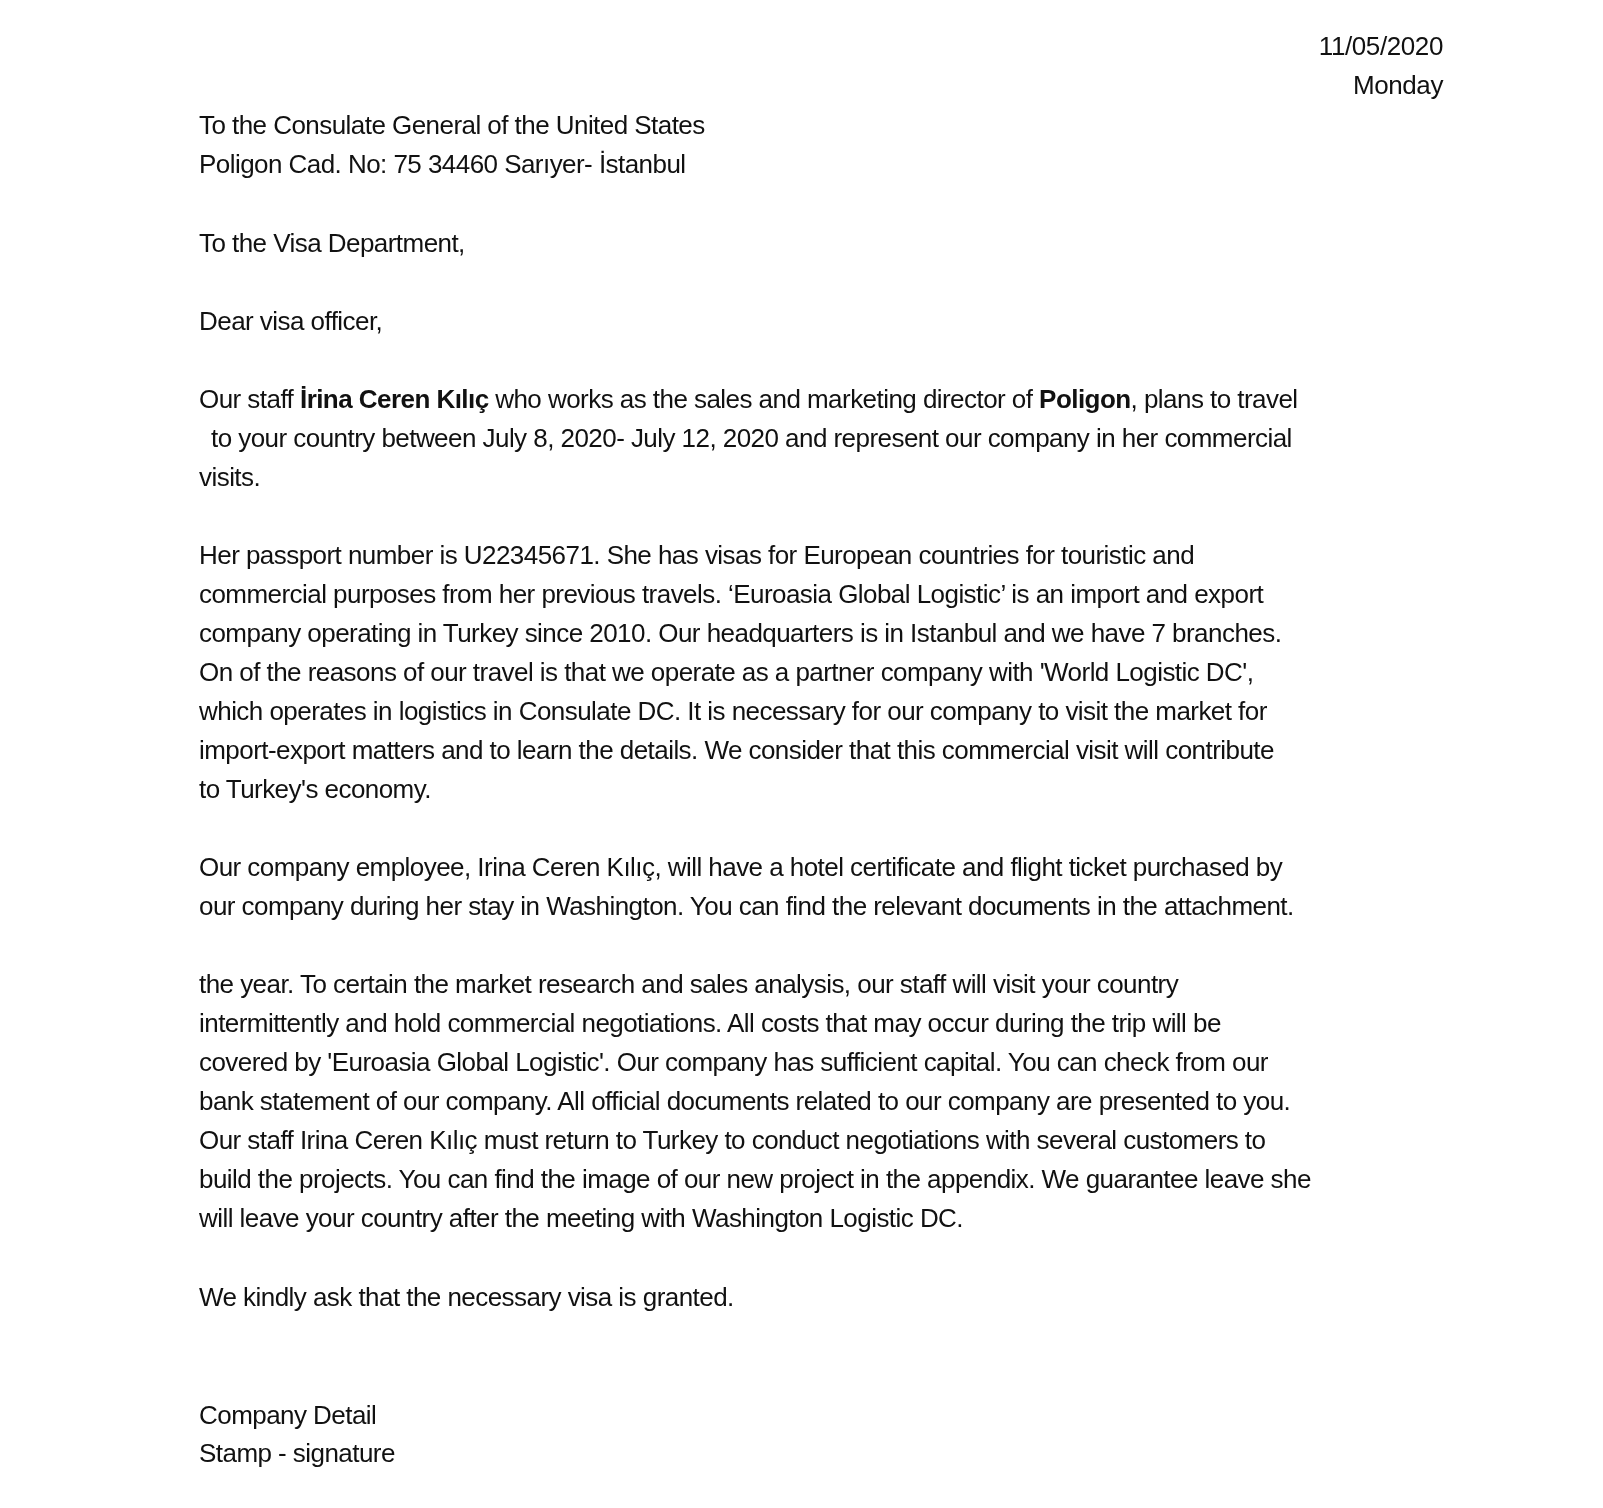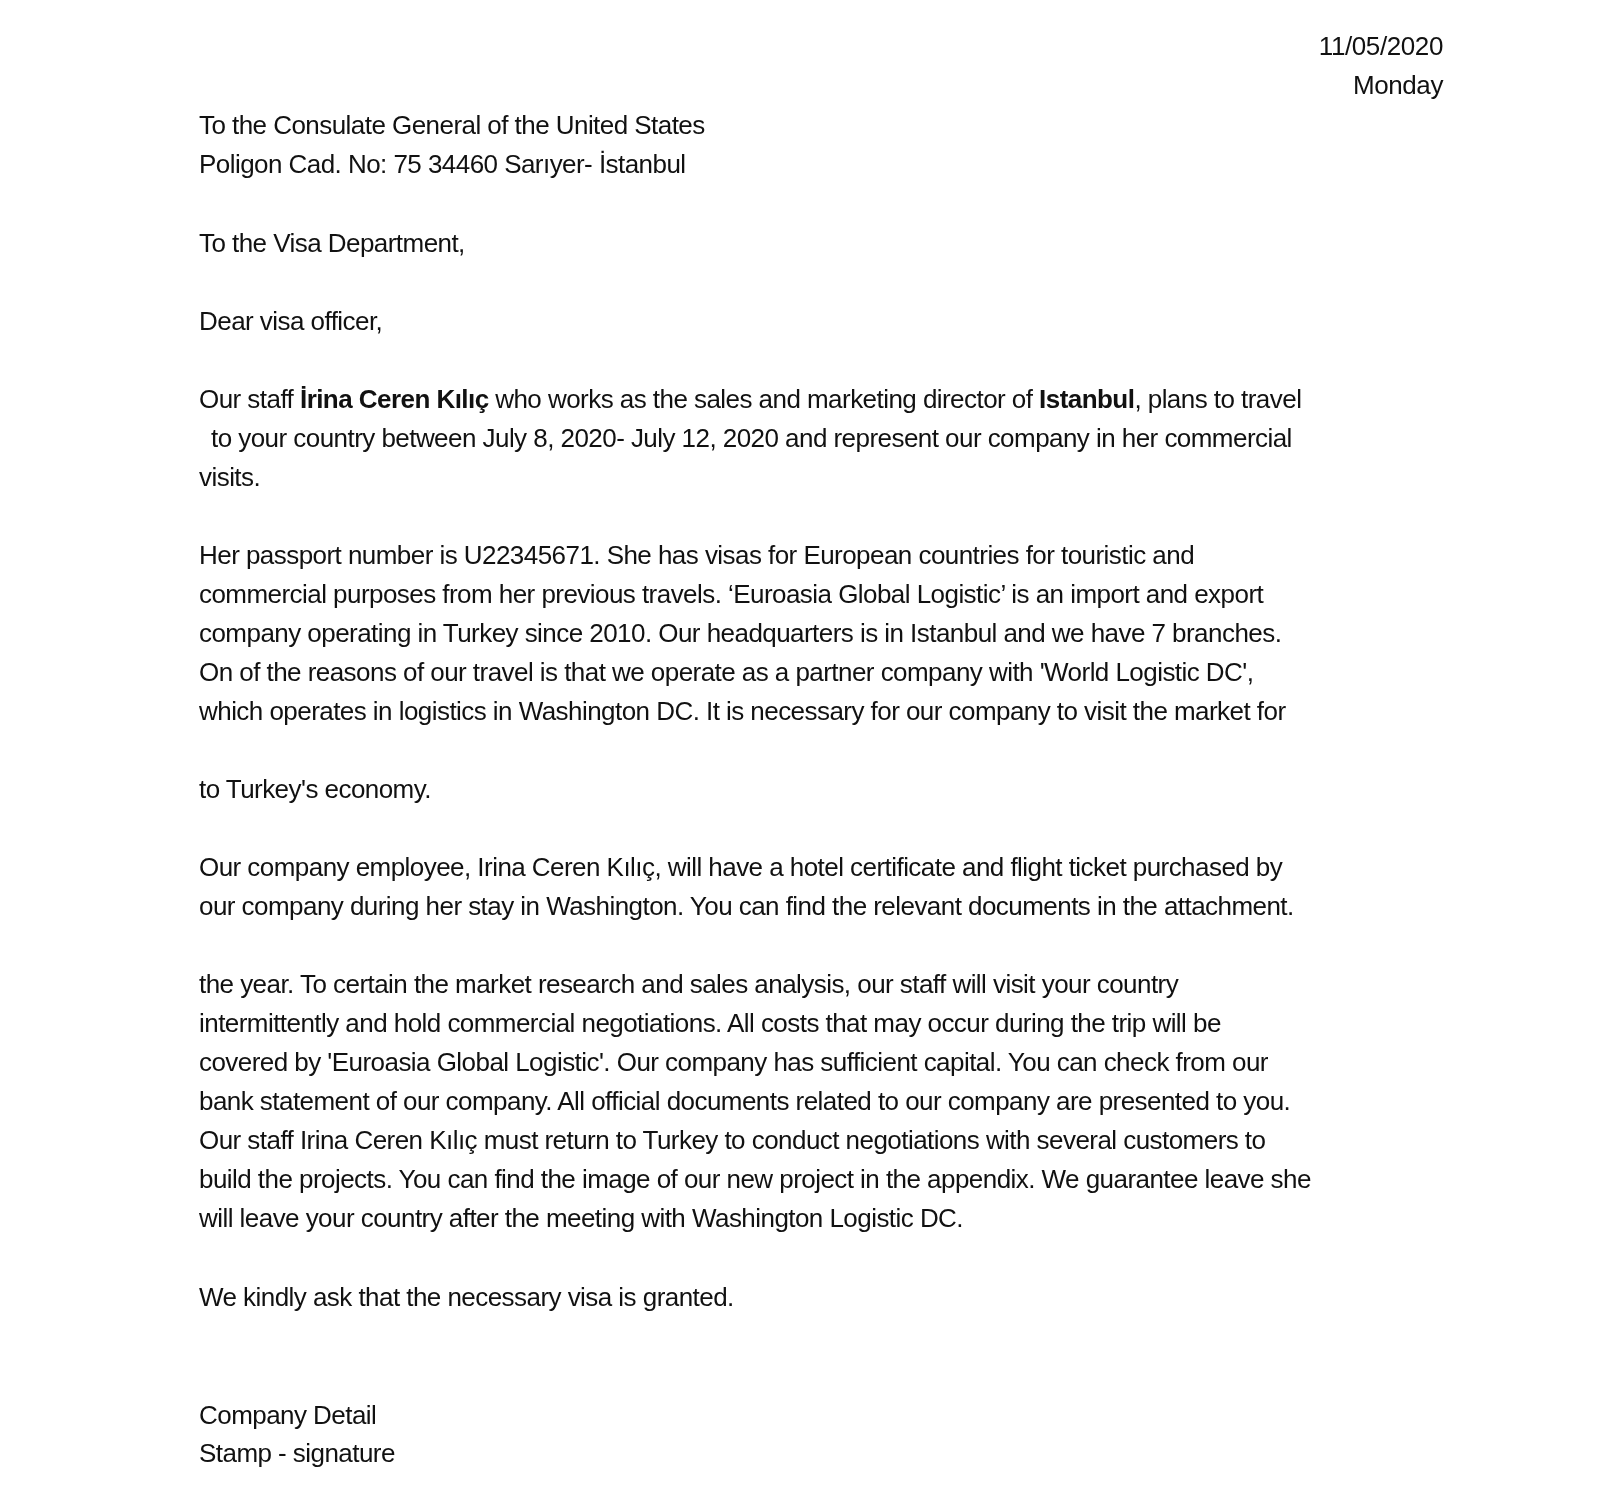--- a/index.html
+++ b/index.html
@@ -29,29 +29,30 @@
   <div class="right" style="top:27px;">11/05/2020</div>
   <div class="right" style="top:66px;">Monday</div>
 
   <div class="line" style="top:106px;">To the Consulate General of the United States</div>
   <div class="line" style="top:145px;">Poligon Cad. No: 75 34460 Sarıyer- İstanbul</div>
 
   <div class="line" style="top:224px;">To the Visa Department,</div>
 
   <div class="line" style="top:302px;">Dear visa officer,</div>
 
-  <div class="line" style="top:380px;"><span>Our staff </span><b>İrina Ceren Kılıç</b><span> who works as the sales and marketing director of </span><b>Istanbul</b><span>, plans to travel</span></div>
+  <div class="line" style="top:380px;"><span>Our staff </span><b>İrina Ceren Kılıç</b><span> who works as the sales and marketing director of </span><b>Poligon</b><span>, plans to travel</span></div>
   <div class="line" style="top:419px;margin-left:12px;">to your country between July 8, 2020- July 12, 2020 and represent our company in her commercial</div>
   <div class="line" style="top:458px;">visits.</div>
 
   <div class="line" style="top:536px;">Her passport number is U22345671. She has visas for European countries for touristic and</div>
   <div class="line" style="top:575px;">commercial purposes from her previous travels. ‘Euroasia Global Logistic’ is an import and export</div>
   <div class="line" style="top:614px;">company operating in Turkey since 2010.  Our headquarters is in Istanbul and we have 7 branches.</div>
   <div class="line" style="top:653px;">On of the reasons of our travel is that we operate as a partner company with 'World Logistic DC',</div>
-  <div class="line" style="top:692px;">which operates in logistics in Washington DC.  It is necessary for our company to visit the market for</div>
+  <div class="line" style="top:692px;">which operates in logistics in Consulate DC.  It is necessary for our company to visit the market for</div>
+  <div class="line" style="top:731px;">import-export matters and to learn the details. We consider that this commercial visit will contribute</div>
   <div class="line" style="top:770px;">to Turkey's economy.</div>
 
   <div class="line" style="top:848px;">Our company employee, Irina Ceren Kılıç, will have a hotel certificate and flight ticket purchased by</div>
   <div class="line" style="top:887px;">our company during her stay in Washington. You can find the relevant documents in the attachment.</div>
   <div class="line" style="top:965px;">the year. To certain the market research and sales analysis, our staff will visit your country</div>
   <div class="line" style="top:1004px;">intermittently and hold commercial negotiations. All costs that may occur during the trip will be</div>
   <div class="line" style="top:1043px;">covered by 'Euroasia Global Logistic'. Our company has sufficient capital. You can check from our</div>
   <div class="line" style="top:1082px;">bank statement of our company. All official documents related to our company are presented to you.</div>
   <div class="line" style="top:1121px;">Our staff Irina Ceren Kılıç must return to Turkey to conduct negotiations with several customers to</div>
   <div class="line" style="top:1160px;">build the projects. You can find the image of our new project in the appendix. We guarantee leave she</div>

